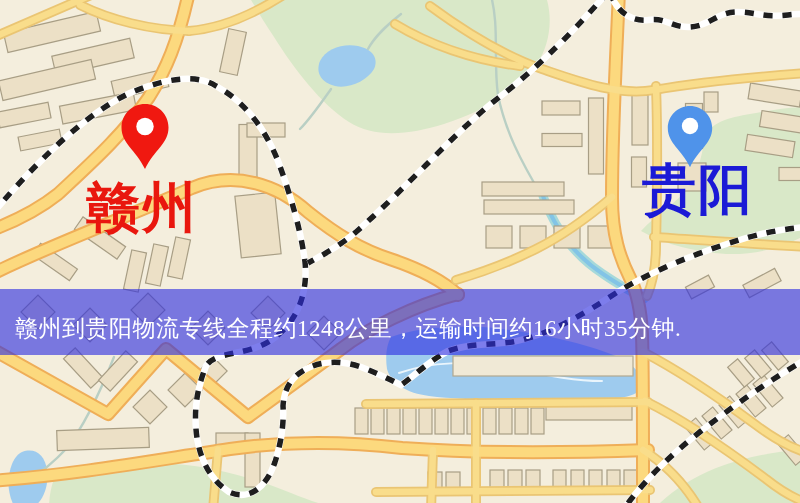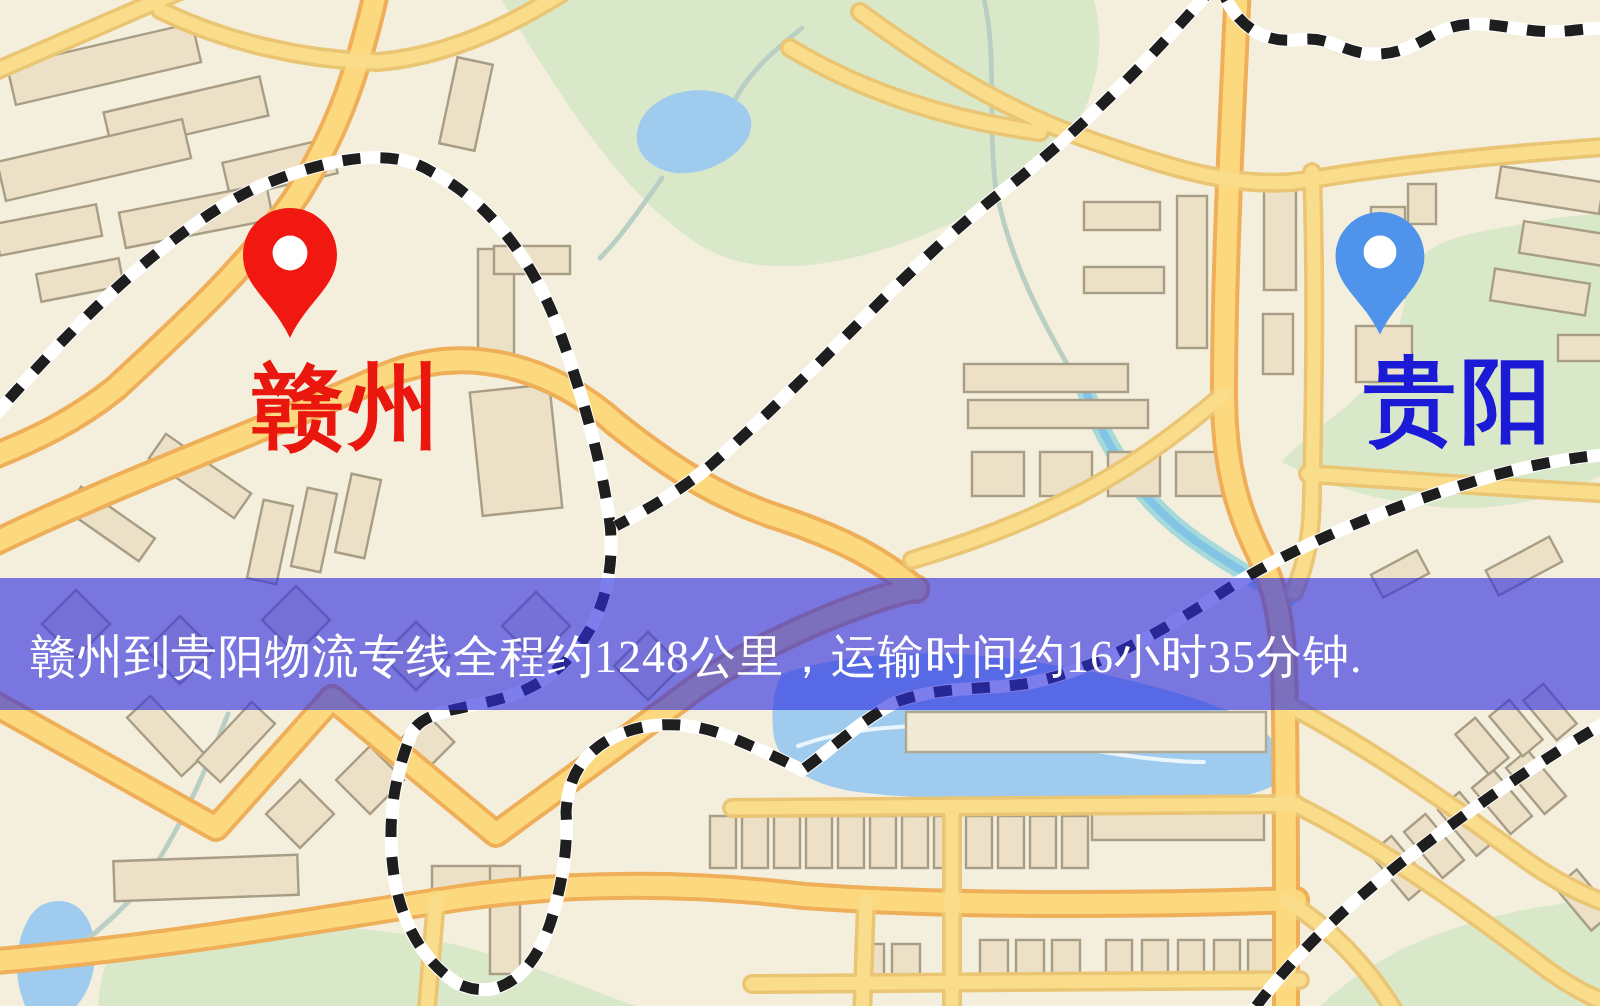--- a/index.html
+++ b/index.html
@@ -20,25 +20,25 @@
   .bldg{fill:var(--building-fill,#ece0c6);stroke:var(--building-outline,#a89e85);stroke-width:1.2;}
   .bldg-lite{fill:#f0e9d6;stroke:#b1a88f;stroke-width:1.2;}
   .rcM{fill:none;stroke:var(--road-casing,#efae58);stroke-width:14;stroke-linecap:round;stroke-linejoin:round;}
   .rfM{fill:none;stroke:var(--road-fill,#fcd97e);stroke-width:10;stroke-linecap:round;stroke-linejoin:round;}
   .rcm{fill:none;stroke:var(--minor-road-casing,#eac573);stroke-width:10;stroke-linecap:round;stroke-linejoin:round;}
   .rfm{fill:none;stroke:var(--minor-road-fill,#f9dd8b);stroke-width:6.5;stroke-linecap:round;stroke-linejoin:round;}
   .railw{fill:none;stroke:#ffffff;stroke-width:6.5;stroke-linecap:butt;}
   .railb{fill:none;stroke:var(--railway-dark,#1e1e1e);stroke-width:5.5;stroke-dasharray:9 10;stroke-linecap:butt;}
 
   .city-label{
-    position:absolute;font-weight:bold;font-size:46px;line-height:1;
-    letter-spacing:2px;white-space:nowrap;user-select:none;margin-left:40px;
+    position:absolute;font-weight:bold;font-size:54px;line-height:1;
+    letter-spacing:2px;white-space:nowrap;user-select:none;
   }
   .city-label.origin{left:86px;top:180px;color:var(--label-red,#e9170e);}
-  .city-label.dest{left:642px;top:177px;color:var(--label-blue,#1b1ad6);}
+  .city-label.dest{left:642px;top:162px;color:var(--label-blue,#1b1ad6);}
 
   .banner{position:absolute;left:0;top:289px;width:800px;height:66px;}
   .banner-bg{position:absolute;inset:0;background:var(--banner-bg,#2d2de1);opacity:.62;}
   .banner-text{
     position:absolute;left:15px;top:0;height:78px;display:flex;align-items:center;
     color:var(--banner-text,#ffffff);font-family:"Liberation Serif",serif;
     font-size:23px;letter-spacing:.5px;white-space:nowrap;
   }
 </style>
 </head>

